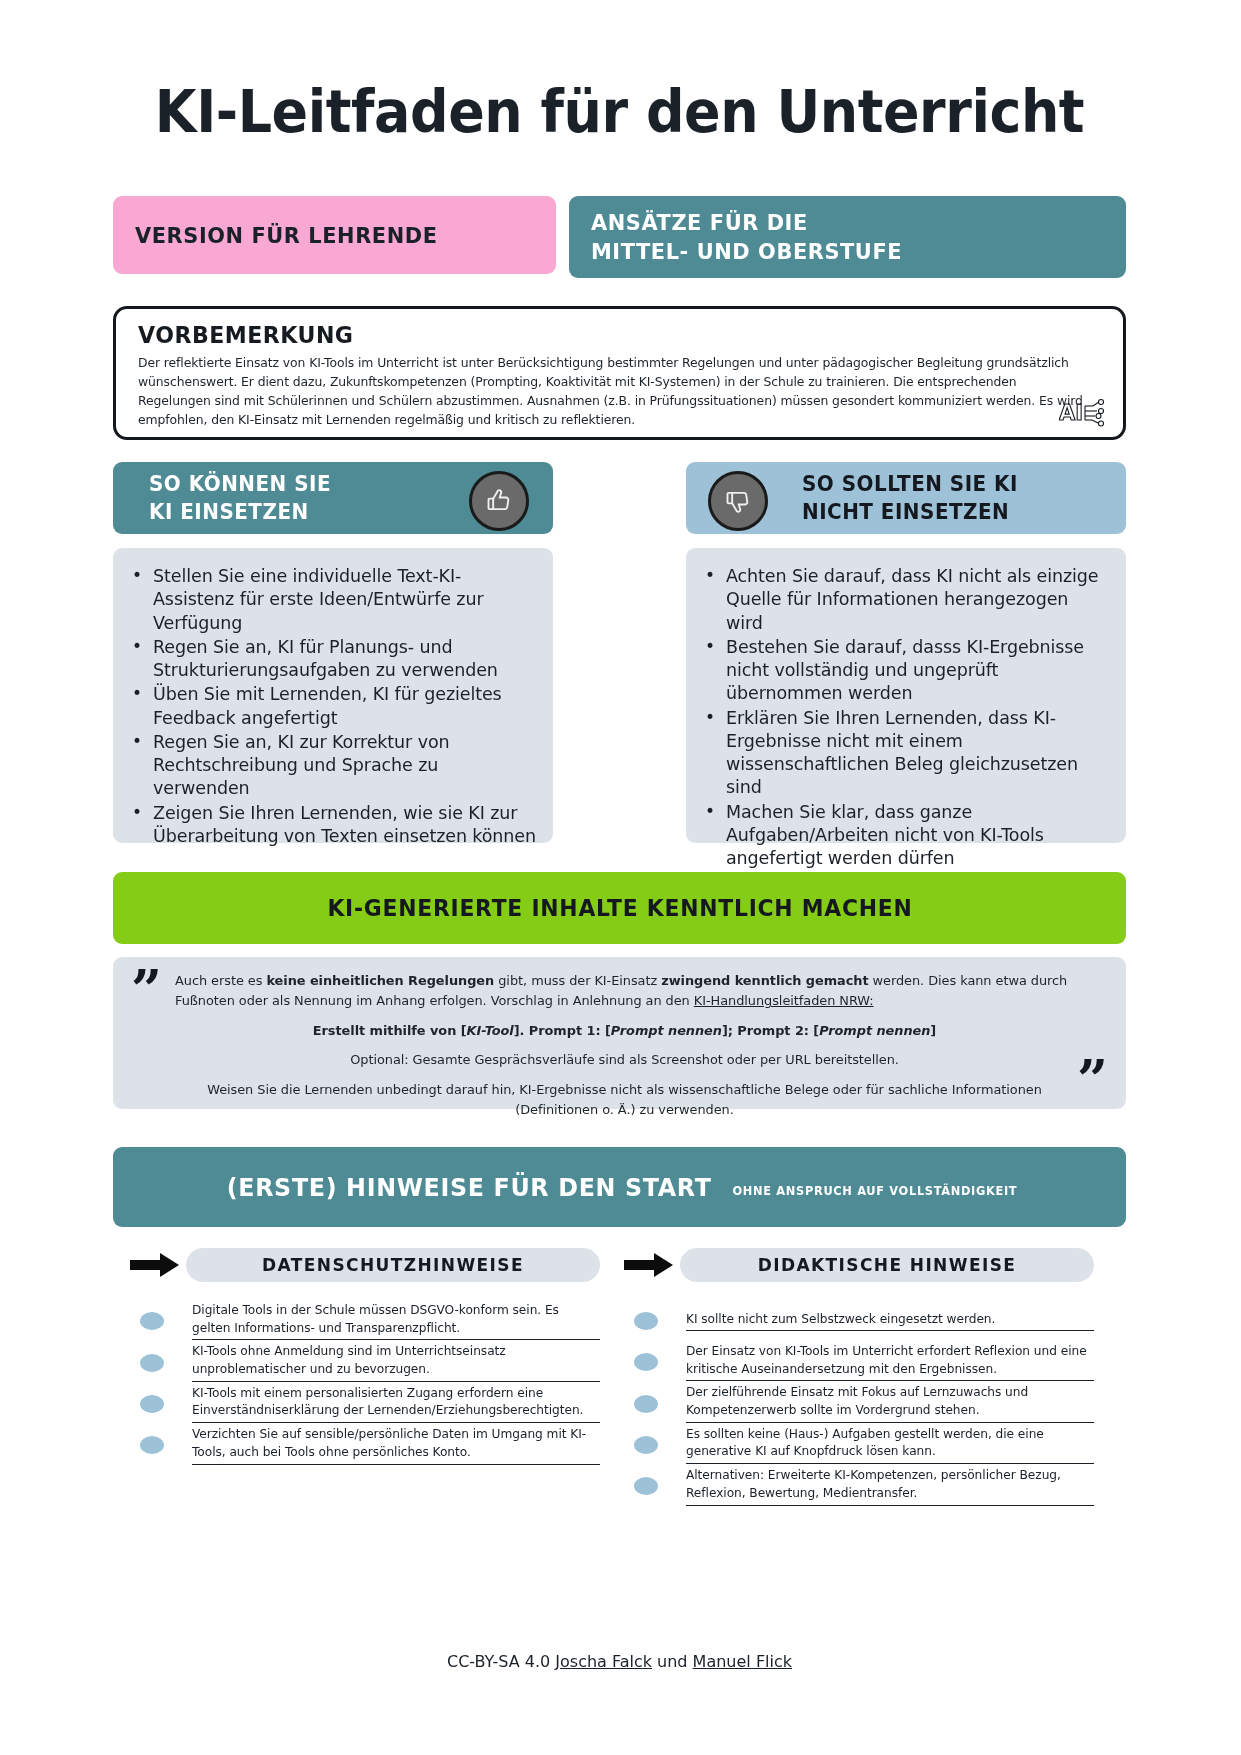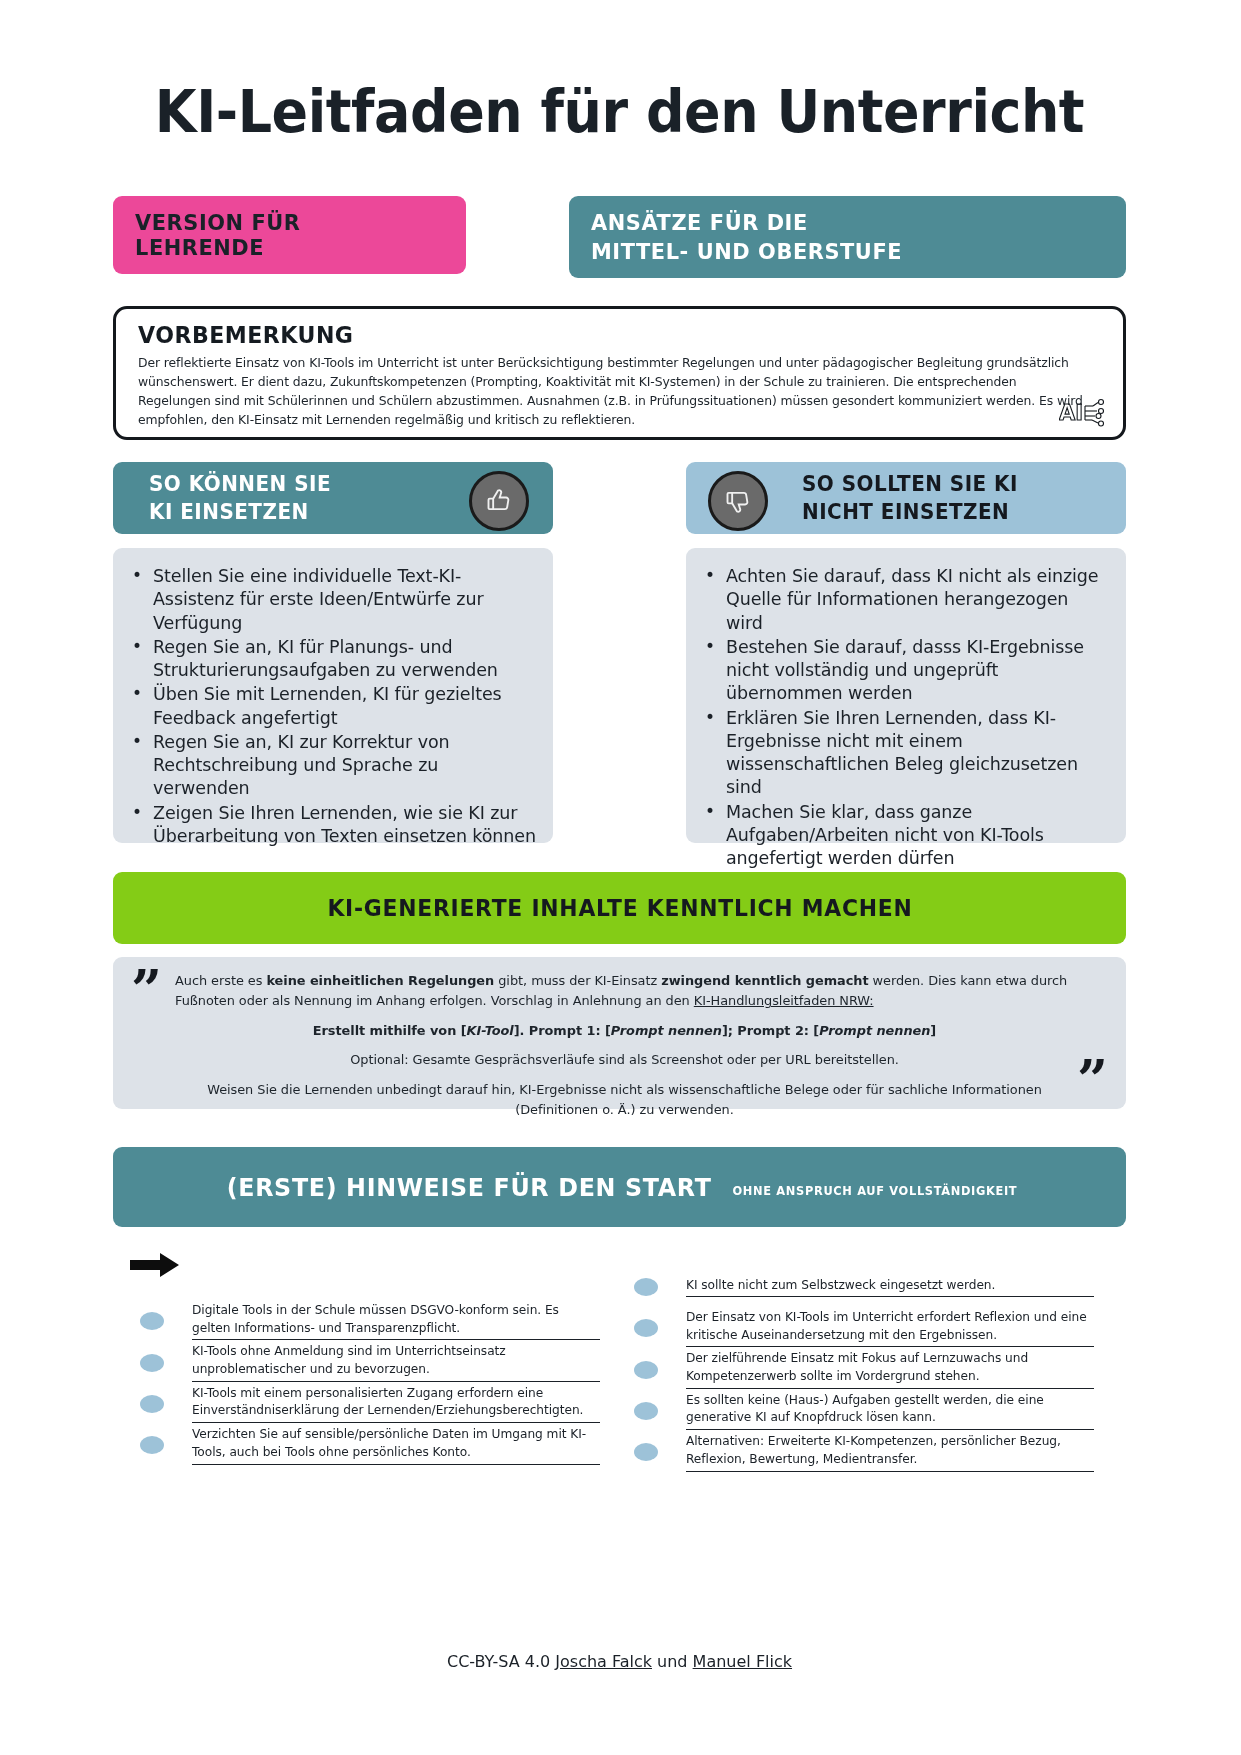--- a/index.html
+++ b/index.html
@@ -58,23 +58,23 @@
     position: absolute;
     top: 0;
     border-radius: 9px;
     box-sizing: border-box;
     display: flex;
     align-items: center;
     padding: 0 22px;
   }
   .tag-left {
     left: 0;
-    width: 353px;
+    width: 443px;
     height: 78px;
-    background: #ec4899;
+    background: #f9a8d4;
   }
   .tag-right {
     left: 456px;
     width: 557px;
     height: 82px;
     background: #4e8b95;
   }
   .tag-left .tag-text {
     color: #1a2128;
     font-weight: bold;
@@ -488,20 +488,23 @@
     <div class="start-head">
       <div class="sh-main">(ERSTE) HINWEISE FÜR DEN START</div>
       <div class="sh-sub">OHNE ANSPRUCH AUF VOLLSTÄNDIGKEIT</div>
     </div>
 
     <div class="col left">
       <div class="col-head">
         <svg class="arrow" viewBox="0 0 50 26">
           <path d="M0 8 H30 V1 L49 13 L30 25 V18 H0 Z" fill="#0d0d0d"></path>
         </svg>
+        <div class="col-pill">
+          <span>DATENSCHUTZHINWEISE</span>
+        </div>
       </div>
       <div class="col-list">
         <div class="col-item">
           <span class="dot"></span>
           <span class="col-item-text">Digitale Tools in der Schule müssen DSGVO-konform sein. Es gelten Informations- und Transparenzpflicht.</span>
         </div>
         <div class="col-item">
           <span class="dot"></span>
           <span class="col-item-text">KI-Tools ohne Anmeldung sind im Unterrichtseinsatz unproblematischer und zu bevorzugen.</span>
         </div>
@@ -510,20 +513,28 @@
           <span class="col-item-text">KI-Tools mit einem personalisierten Zugang erfordern eine Einverständniserklärung der Lernenden/Erziehungsberechtigten.</span>
         </div>
         <div class="col-item">
           <span class="dot"></span>
           <span class="col-item-text">Verzichten Sie auf sensible/persönliche Daten im Umgang mit KI-Tools, auch bei Tools ohne persönliches Konto.</span>
         </div>
       </div>
     </div>
 
     <div class="col right">
+      <div class="col-head">
+        <svg class="arrow" viewBox="0 0 50 26">
+          <path d="M0 8 H30 V1 L49 13 L30 25 V18 H0 Z" fill="#0d0d0d"></path>
+        </svg>
+        <div class="col-pill">
+          <span>DIDAKTISCHE HINWEISE</span>
+        </div>
+      </div>
       <div class="col-list">
         <div class="col-item">
           <span class="dot"></span>
           <span class="col-item-text">KI sollte nicht zum Selbstzweck eingesetzt werden.</span>
         </div>
         <div class="col-item">
           <span class="dot"></span>
           <span class="col-item-text">Der Einsatz von KI-Tools im Unterricht erfordert Reflexion und eine kritische Auseinandersetzung mit den Ergebnissen.</span>
         </div>
         <div class="col-item">

